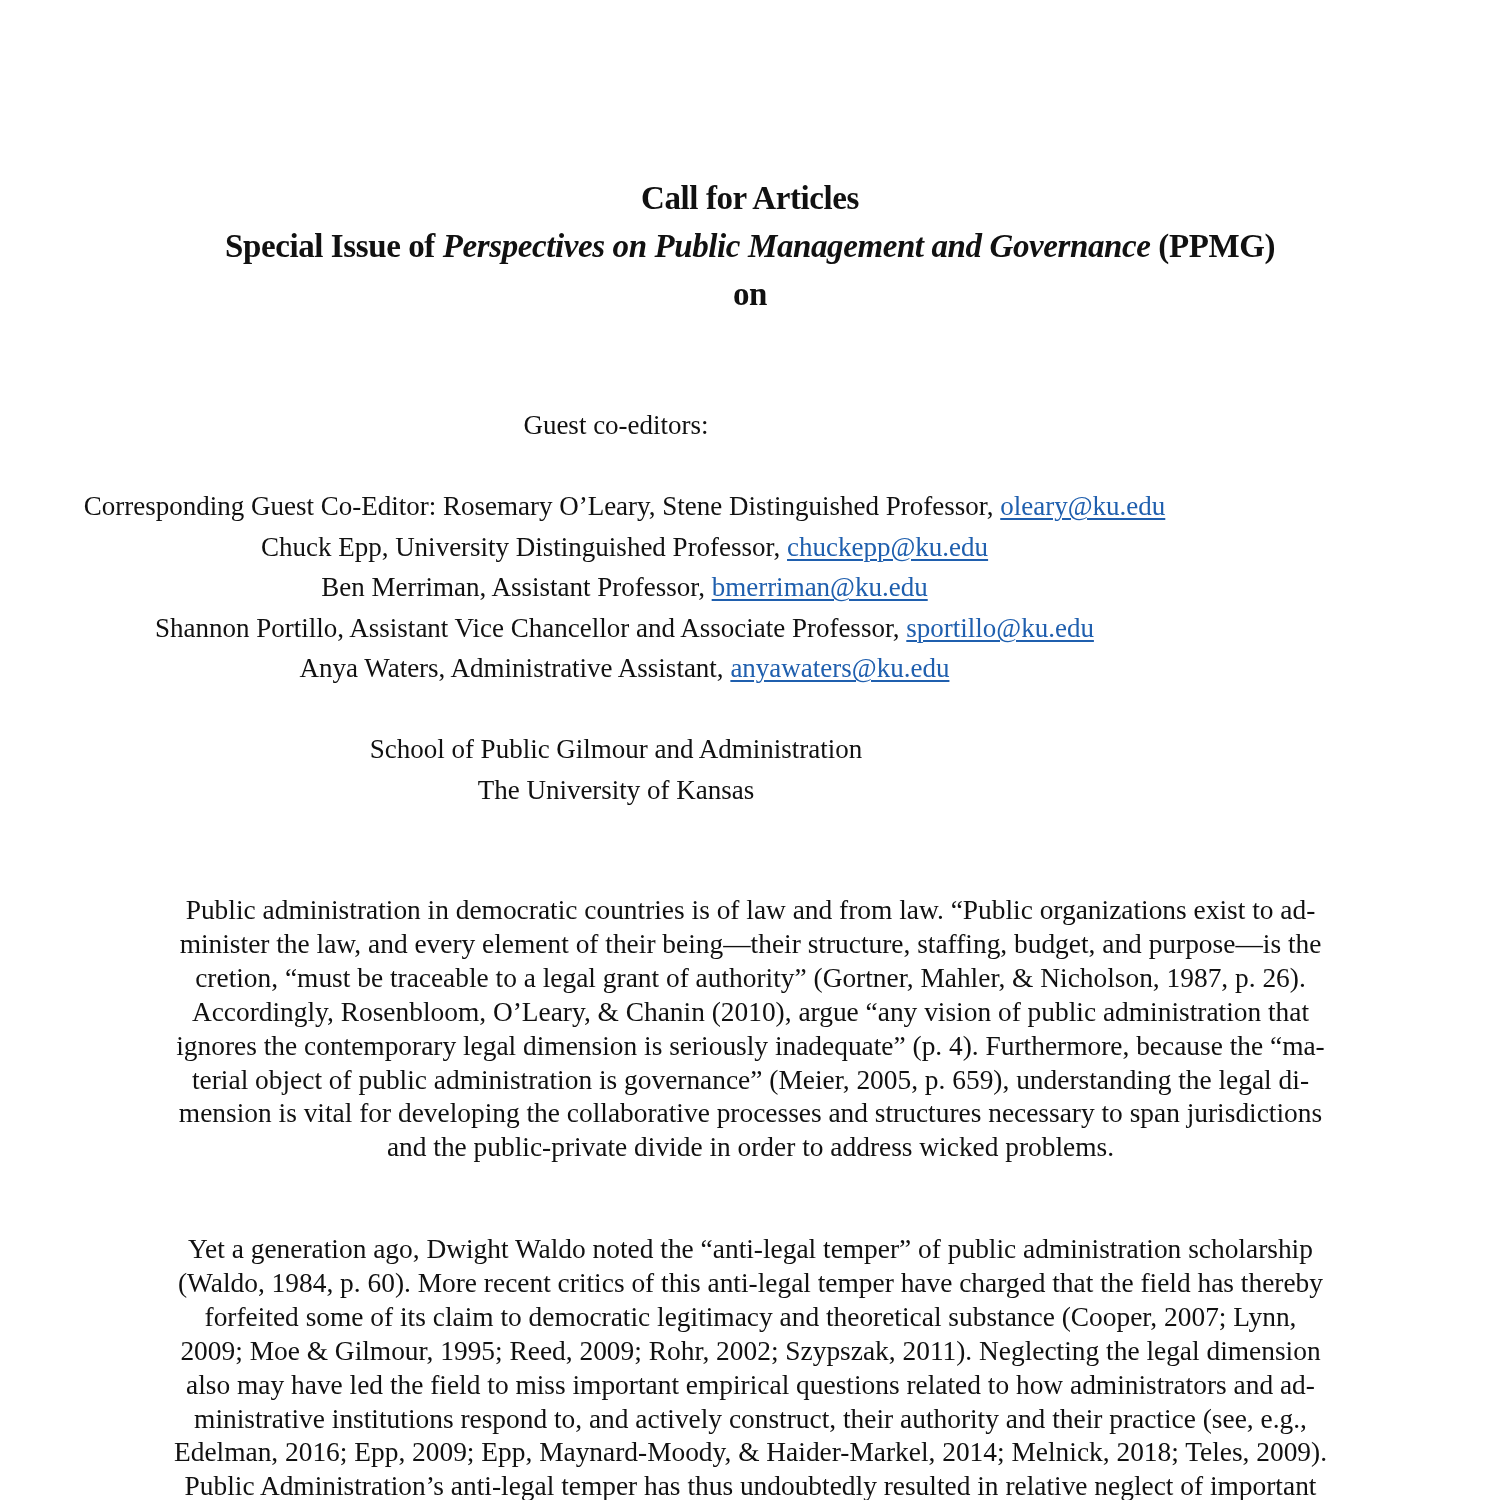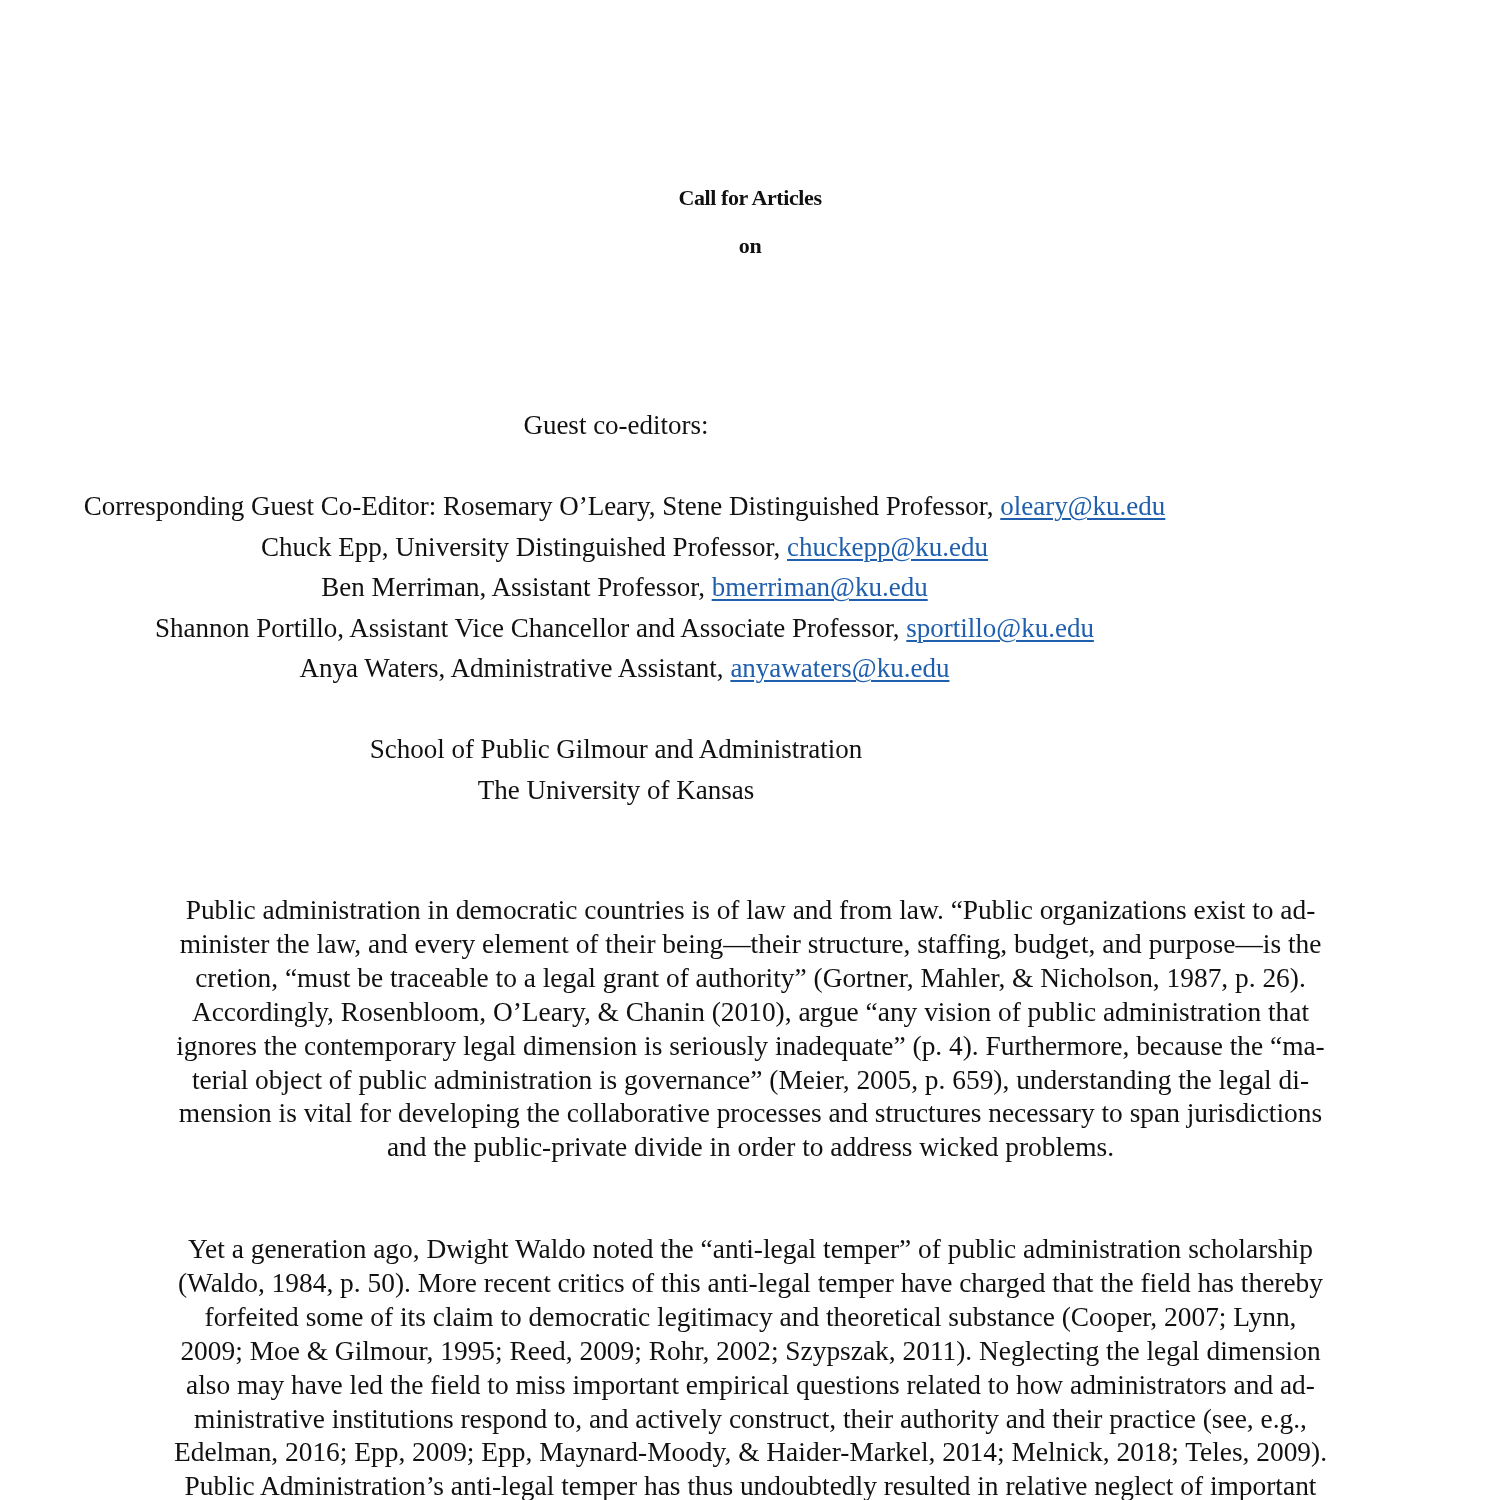--- a/index.html
+++ b/index.html
@@ -21,21 +21,21 @@
       width: 1500px;
       height: 1500px;
     }
     .title-block {
       position: absolute;
       left: 0;
       top: 174px;
       width: 1500px;
       text-align: center;
       font-weight: bold;
-      font-size: 22px;
+      font-size: 33px;
       line-height: 48px;
       letter-spacing: -0.4px;
     }
     .title-block .line { display: block; white-space: nowrap; }
     .title-block em { font-style: italic; }
 
     .center-block {
       position: absolute;
       left: 0;
       width: 1232px;
@@ -67,20 +67,21 @@
     .para1 { top: 894px; }
     .para2 { top: 1233px; }
   </style>
 </head>
 <body>
 
 <div class="page">
 
   <div class="title-block">
     <span class="line">Call for Articles</span>
+    <span class="line"><span>Special Issue of </span><em>Perspectives on Public Management and Governance</em><span> (PPMG)</span></span>
     <span class="line">on</span>
   </div>
 
   <div class="center-block guest-label">Guest co-editors:</div>
 
   <div class="center-block editors">
     <span class="row"><span>Corresponding Guest Co-Editor: Rosemary O’Leary, Stene Distinguished Professor, </span><a class="email-link">oleary@ku.edu</a></span>
     <span class="row"><span>Chuck Epp, University Distinguished Professor, </span><a class="email-link">chuckepp@ku.edu</a></span>
     <span class="row"><span>Ben Merriman, Assistant Professor, </span><a class="email-link">bmerriman@ku.edu</a></span>
     <span class="row"><span>Shannon Portillo, Assistant Vice Chancellor and Associate Professor, </span><a class="email-link">sportillo@ku.edu</a></span>
@@ -98,21 +99,21 @@
     <span class="ln">cretion, “must be traceable to a legal grant of authority” (Gortner, Mahler, &amp; Nicholson, 1987, p. 26).</span>
     <span class="ln">Accordingly, Rosenbloom, O’Leary, &amp; Chanin (2010), argue “any vision of public administration that</span>
     <span class="ln">ignores the contemporary legal dimension is seriously inadequate” (p. 4). Furthermore, because the “ma-</span>
     <span class="ln">terial object of public administration is governance” (Meier, 2005, p. 659), understanding the legal di-</span>
     <span class="ln">mension is vital for developing the collaborative processes and structures necessary to span jurisdictions</span>
     <span class="ln">and the public-private divide in order to address wicked problems.</span>
   </div>
 
   <div class="body-text para2">
     <span class="ln">Yet a generation ago, Dwight Waldo noted the “anti-legal temper” of public administration scholarship</span>
-    <span class="ln">(Waldo, 1984, p. 50). More recent critics of this anti-legal temper have charged that the field has thereby</span>
+    <span class="ln">(Waldo, 1984, p. 60). More recent critics of this anti-legal temper have charged that the field has thereby</span>
     <span class="ln">forfeited some of its claim to democratic legitimacy and theoretical substance (Cooper, 2007; Lynn,</span>
     <span class="ln">2009; Moe &amp; Gilmour, 1995; Reed, 2009; Rohr, 2002; Szypszak, 2011). Neglecting the legal dimension</span>
     <span class="ln">also may have led the field to miss important empirical questions related to how administrators and ad-</span>
     <span class="ln">ministrative institutions respond to, and actively construct, their authority and their practice (see, e.g.,</span>
     <span class="ln">Edelman, 2016; Epp, 2009; Epp, Maynard-Moody, &amp; Haider-Markel, 2014; Melnick, 2018; Teles, 2009).</span>
     <span class="ln">Public Administration’s anti-legal temper has thus undoubtedly resulted in relative neglect of important</span>
   </div>
 
 </div>
 

